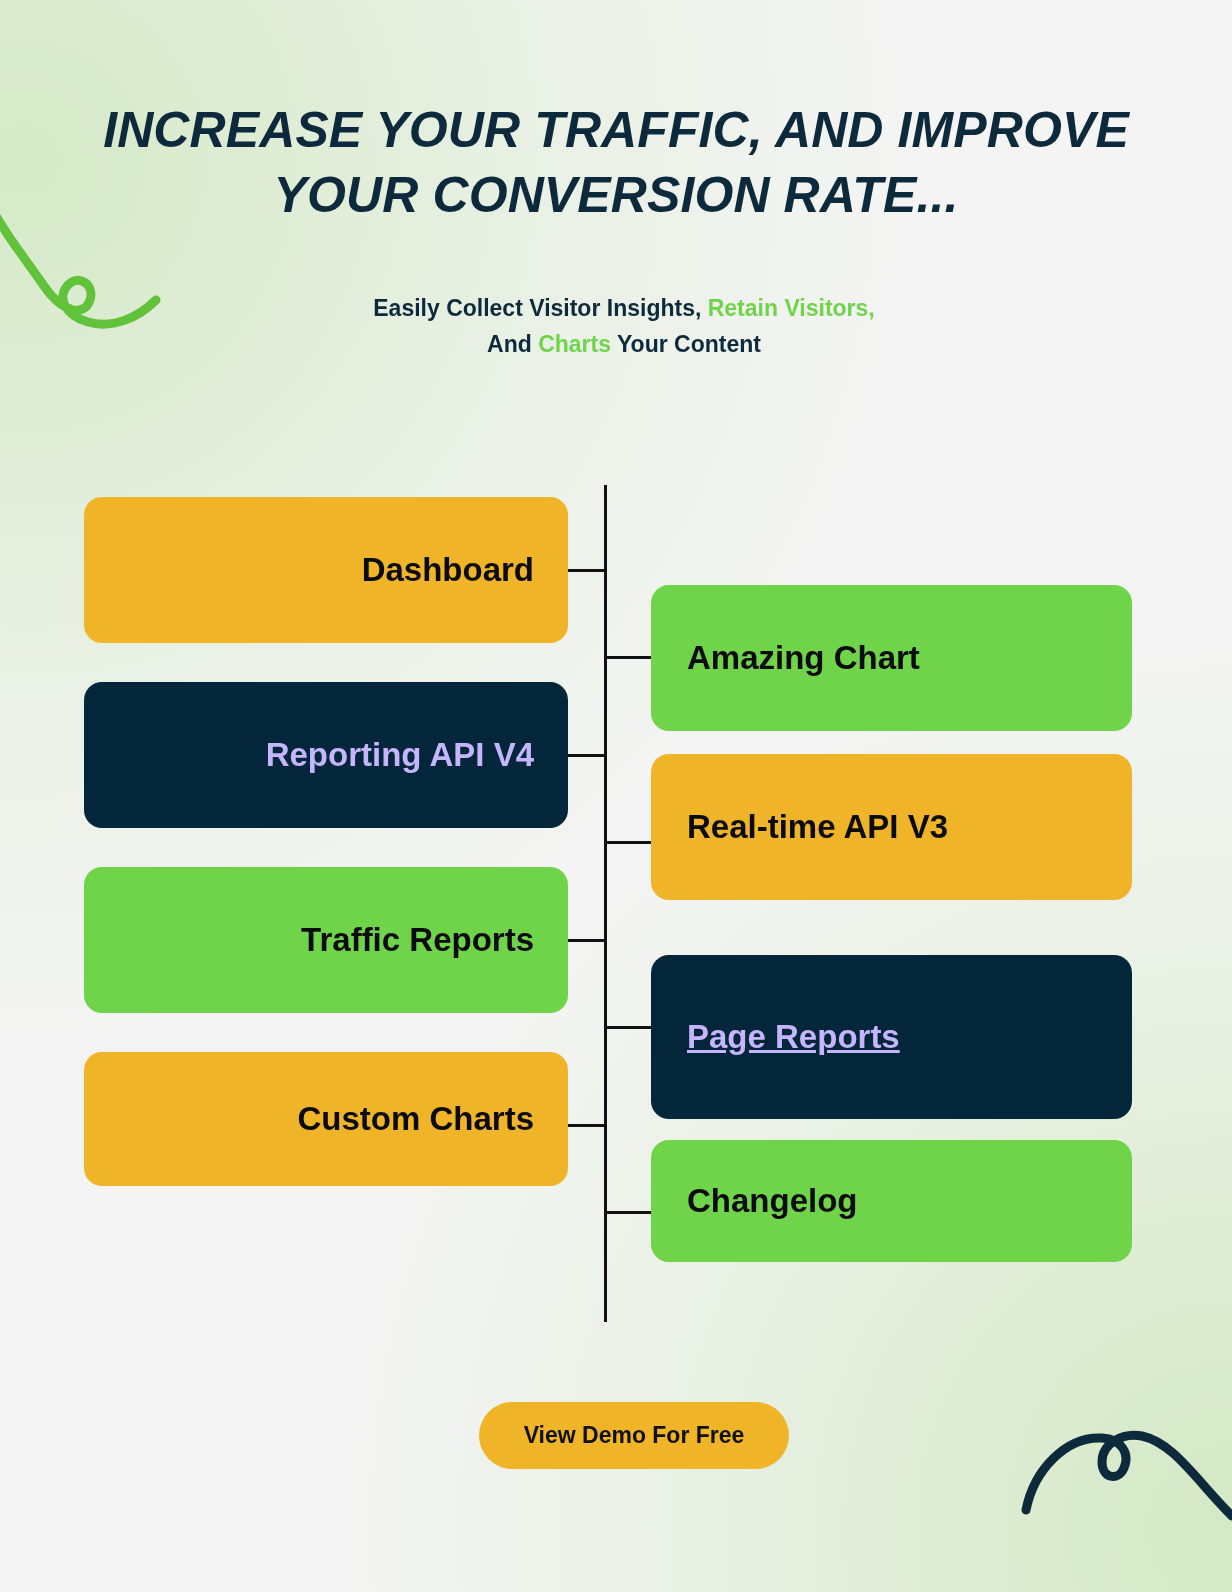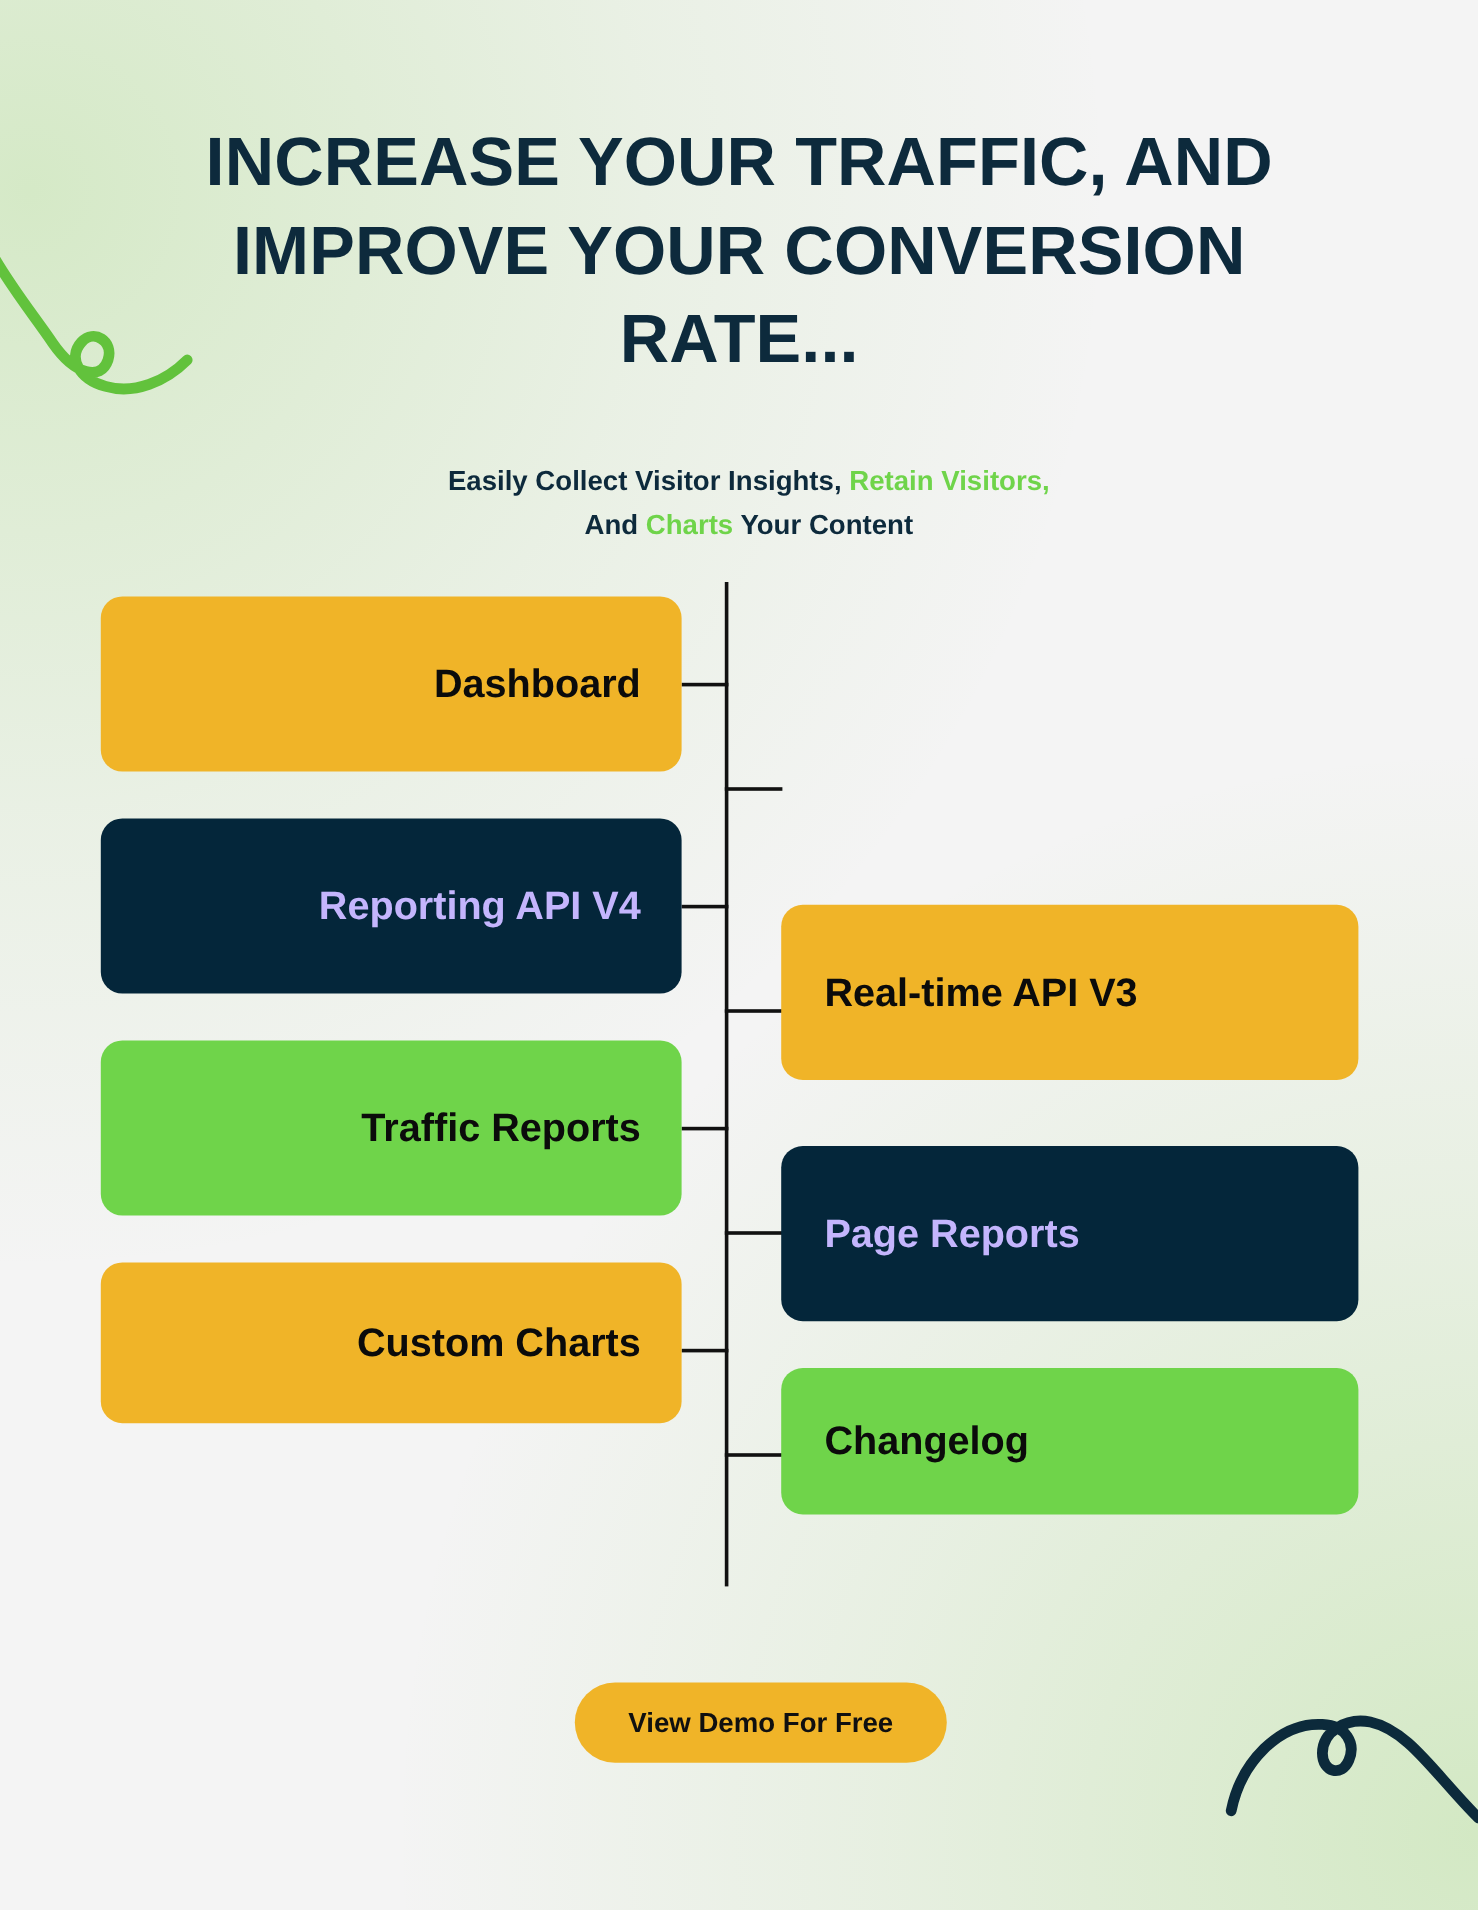--- a/index.html
+++ b/index.html
@@ -34,25 +34,26 @@
   
   .header {
     position: absolute;
     top: 98px;
     left: 0;
     width: 1232px;
     text-align: center;
   }
   .headline {
     color: #0d2a3c;
-    font-size: 57px;
+    font-size: 50px;
     font-weight: 700;
     line-height: 1.3;
     letter-spacing: 0.1px;
     padding: 0 90px;
+    font-style: italic;
   }
   .subheadline {
     margin-top: 62px;
     color: #0d2a3c;
     font-size: 23px;
     font-weight: 700;
     line-height: 1.58;
     padding: 0 73px;
     margin-left: 16px;
   }
@@ -169,26 +170,29 @@
     </div>
 
     <div class="node left fill-green" style="left:84px; top:867px; width:484px; height:146px;">
       <span>Traffic Reports</span>
     </div>
 
     <div class="node left fill-amber" style="left:84px; top:1052px; width:484px; height:134px;">
       <span>Custom Charts</span>
     </div>
 
+    <div class="node right fill-green" style="left:651px; top:585px; width:481px; height:146px;">
+      <span>Amazing Chart</span>
+    </div>
 
     <div class="node right fill-amber" style="left:651px; top:754px; width:481px; height:146px;">
       <span>Real-time API V3</span>
     </div>
 
-    <div class="node right fill-navy" style="left:651px; top:955px; width:481px; height:146px;">
+    <div class="node right fill-navy" style="left:651px; top:955px; width:481px; height:164px;text-decoration:underline;">
       <span>Page Reports</span>
     </div>
 
     <div class="node right fill-green" style="left:651px; top:1140px; width:481px; height:122px;">
       <span>Changelog</span>
     </div>
 
   </div>
 
   <div class="cta-wrap">

